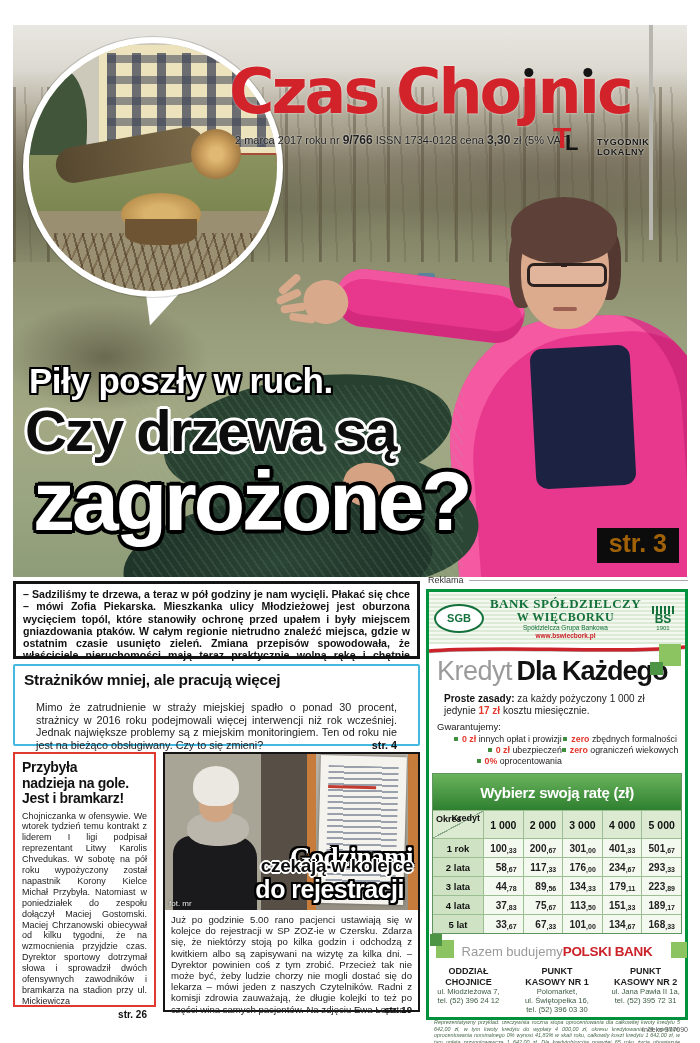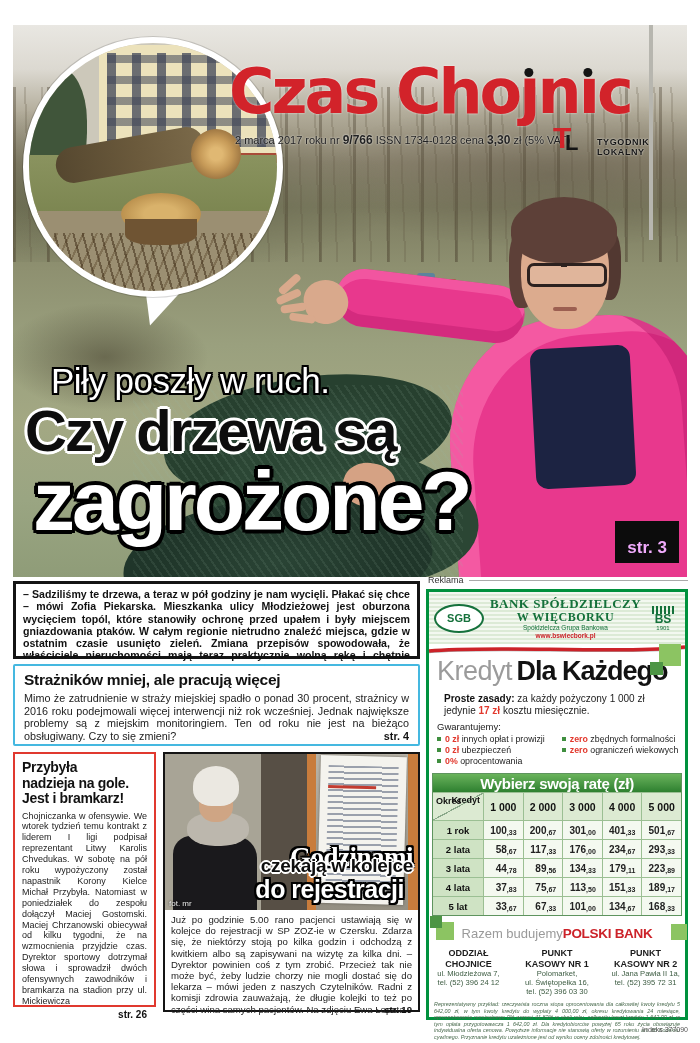--- a/index.html
+++ b/index.html
@@ -90,45 +90,45 @@
   .dateline{position:absolute;left:222px;top:108px;font-size:11px;color:#222;white-space:nowrap;
     text-shadow:0 0 2px rgba(255,255,255,.9);}
   .dateline b{font-size:12px;}
   .tl-logo{position:absolute;left:540px;top:98px;width:40px;height:36px;}
   .tl-t{position:absolute;left:0;top:0;font-size:30px;font-weight:bold;color:#d2232a;line-height:1;}
   .tl-l{position:absolute;left:12px;top:9px;font-size:22px;font-weight:bold;color:#141414;line-height:1;}
   .tl-text{position:absolute;left:584px;top:112px;font-size:9px;font-weight:bold;letter-spacing:.6px;color:#141414;
     text-shadow:0 0 2px rgba(255,255,255,.9);}
 
   
-  .kicker{position:absolute;left:16px;top:336px;font-size:35px;font-weight:normal;letter-spacing:-.5px;
-    color:#fff;text-shadow:-2px 0 0 #000,2px 0 0 #000,0 -2px 0 #000,0 2px 0 #000,-2px -2px 0 #000,2px -2px 0 #000,-2px 2px 0 #000,2px 2px 0 #000;margin-left:22px;}
+  .kicker{position:absolute;left:16px;top:336px;font-size:35px;font-weight:bold;letter-spacing:-.5px;
+    color:#fff;text-shadow:-2px 0 0 #000,2px 0 0 #000,0 -2px 0 #000,0 2px 0 #000,-2px -2px 0 #000,2px -2px 0 #000,-2px 2px 0 #000,2px 2px 0 #000;}
   .hl1{position:absolute;left:12px;top:372px;font-size:58px;font-weight:bold;letter-spacing:-2px;
     color:#0d0d0d;text-shadow:-3px 0 0 #fff,3px 0 0 #fff,0 -3px 0 #fff,0 3px 0 #fff,-2px -2px 0 #fff,2px -2px 0 #fff,-2px 2px 0 #fff,2px 2px 0 #fff;}
   .hl2{position:absolute;left:20px;top:428px;font-size:84px;font-weight:bold;letter-spacing:-3px;
     color:#fff;text-shadow:-4px 0 0 #000,4px 0 0 #000,0 -4px 0 #000,0 4px 0 #000,-3px -3px 0 #000,3px -3px 0 #000,-3px 3px 0 #000,3px 3px 0 #000;}
-  .str3{position:absolute;right:8px;bottom:14px;background:#0c0c0c;color:#f0abfc;font-size:17px;font-weight:bold;
-    padding:17px 12px 5px;}
+  .str3{position:absolute;right:8px;bottom:14px;background:#0c0c0c;color:#a16207;font-size:25px;font-weight:bold;
+    padding:1px 12px 5px;}
 
   
   .caption-box{position:absolute;left:13px;top:581px;width:407px;height:78px;border:3px solid #141414;
     background:#fff;box-sizing:border-box;padding:4px 7px;font-size:10.6px;font-weight:bold;line-height:12.3px;
     text-align:justify;color:#111;}
   .caption-credit{display:block;text-align:right;margin-top:-12.3px;}
 
   
   .reklama{position:absolute;left:428px;top:575px;width:260px;display:flex;align-items:center;gap:5px;}
   .reklama-label{font-size:9px;color:#333;}
   .reklama-line{flex:1;height:1px;background:#aaa;}
 
   
   .guards{position:absolute;left:13px;top:664px;width:407px;height:82px;border:2px solid #45b8e0;border-radius:2px;
     box-sizing:border-box;padding:5px 9px;background:#fff;}
   .guards h2{margin:0 0 3px;font-size:15.5px;letter-spacing:-.3px;}
-  .guards p{margin:0;font-size:10.8px;line-height:12.6px;text-align:justify;color:#222;}
+  .guards p{margin:12px;font-size:10.8px;line-height:12.6px;text-align:justify;color:#222;}
   .pageref{font-weight:bold;color:#111;}
   .pull-up{display:block;text-align:right;margin-top:-12.6px;}
 
   
   .sport{position:absolute;left:13px;top:752px;width:143px;height:255px;border:2px solid #e0392f;
     box-sizing:border-box;padding:6px 7px;background:#fff;}
   .sport h2{margin:0 0 4px;font-size:14px;line-height:15.5px;letter-spacing:-.3px;}
   .sport p{margin:0;font-size:9px;line-height:10.9px;text-align:justify;color:#222;}
   .sport .ref{display:block;text-align:right;font-size:10px;font-weight:bold;margin-top:2px;color:#111;}
 
@@ -188,25 +188,25 @@
   .sq2{right:14px;top:6px;width:13px;height:13px;background:#4d9544;}
 
   .proste{margin:6px 15px 0;font-size:10px;line-height:11.5px;color:#222;}
   .proste b{color:#111;}
   .red{color:#e2382d;font-weight:bold;}
   .gwarant{margin:5px 8px 2px;font-size:9.5px;color:#222;}
   .bullets{display:flex;margin:0 8px;}
   .bullets ul{list-style:none;margin:0;padding:0;}
   .bullets .colL{width:52%;}
   .bullets .colR{width:48%;}
-  .bullets li{font-size:8.8px;line-height:11px;color:#222;white-space:nowrap;}
+  .bullets li{font-size:8.8px;line-height:11px;color:#222;white-space:nowrap;text-align:right;}
   .bullets li::before{content:"";display:inline-block;width:4px;height:4px;background:#3f8f3f;margin-right:4px;vertical-align:1px;}
 
   .rate-table{margin:6px 3px 0;background:#9bbf93;border:1px solid #5e945e;}
-  .rt-title{height:18px;display:flex;align-items:center;justify-content:center;
+  .rt-title{height:36px;display:flex;align-items:center;justify-content:center;
     background:linear-gradient(180deg,#6ab35c,#2e8030);color:#fff;font-weight:bold;font-size:15px;letter-spacing:-.3px;}
   .rt-grid{display:grid;grid-template-columns:50px repeat(5,1fr);gap:1px;margin-top:1px;}
   .rt-corner{position:relative;background:#dcead2;height:27px;
     background-image:linear-gradient(to bottom right,rgba(0,0,0,0) 49%,#8aa88a 49%,#8aa88a 51.5%,rgba(0,0,0,0) 51.5%);background-color:#dcead2;}
   .rt-corner .ct{position:absolute;top:2px;right:3px;font-size:9px;font-weight:bold;}
   .rt-corner .cb{position:absolute;bottom:14px;left:3px;font-size:9px;font-weight:bold;}
   .rt-colh{background:#dcead2;display:flex;align-items:center;justify-content:center;font-size:10.5px;font-weight:bold;}
   .rt-rowh{background:#cfe3c4;display:flex;align-items:center;justify-content:center;font-size:9.5px;font-weight:bold;height:18px;}
   .rt-cell{background:#f4f9f0;display:flex;align-items:center;justify-content:flex-end;padding-right:6px;
     font-size:10px;font-weight:600;color:#222;}

